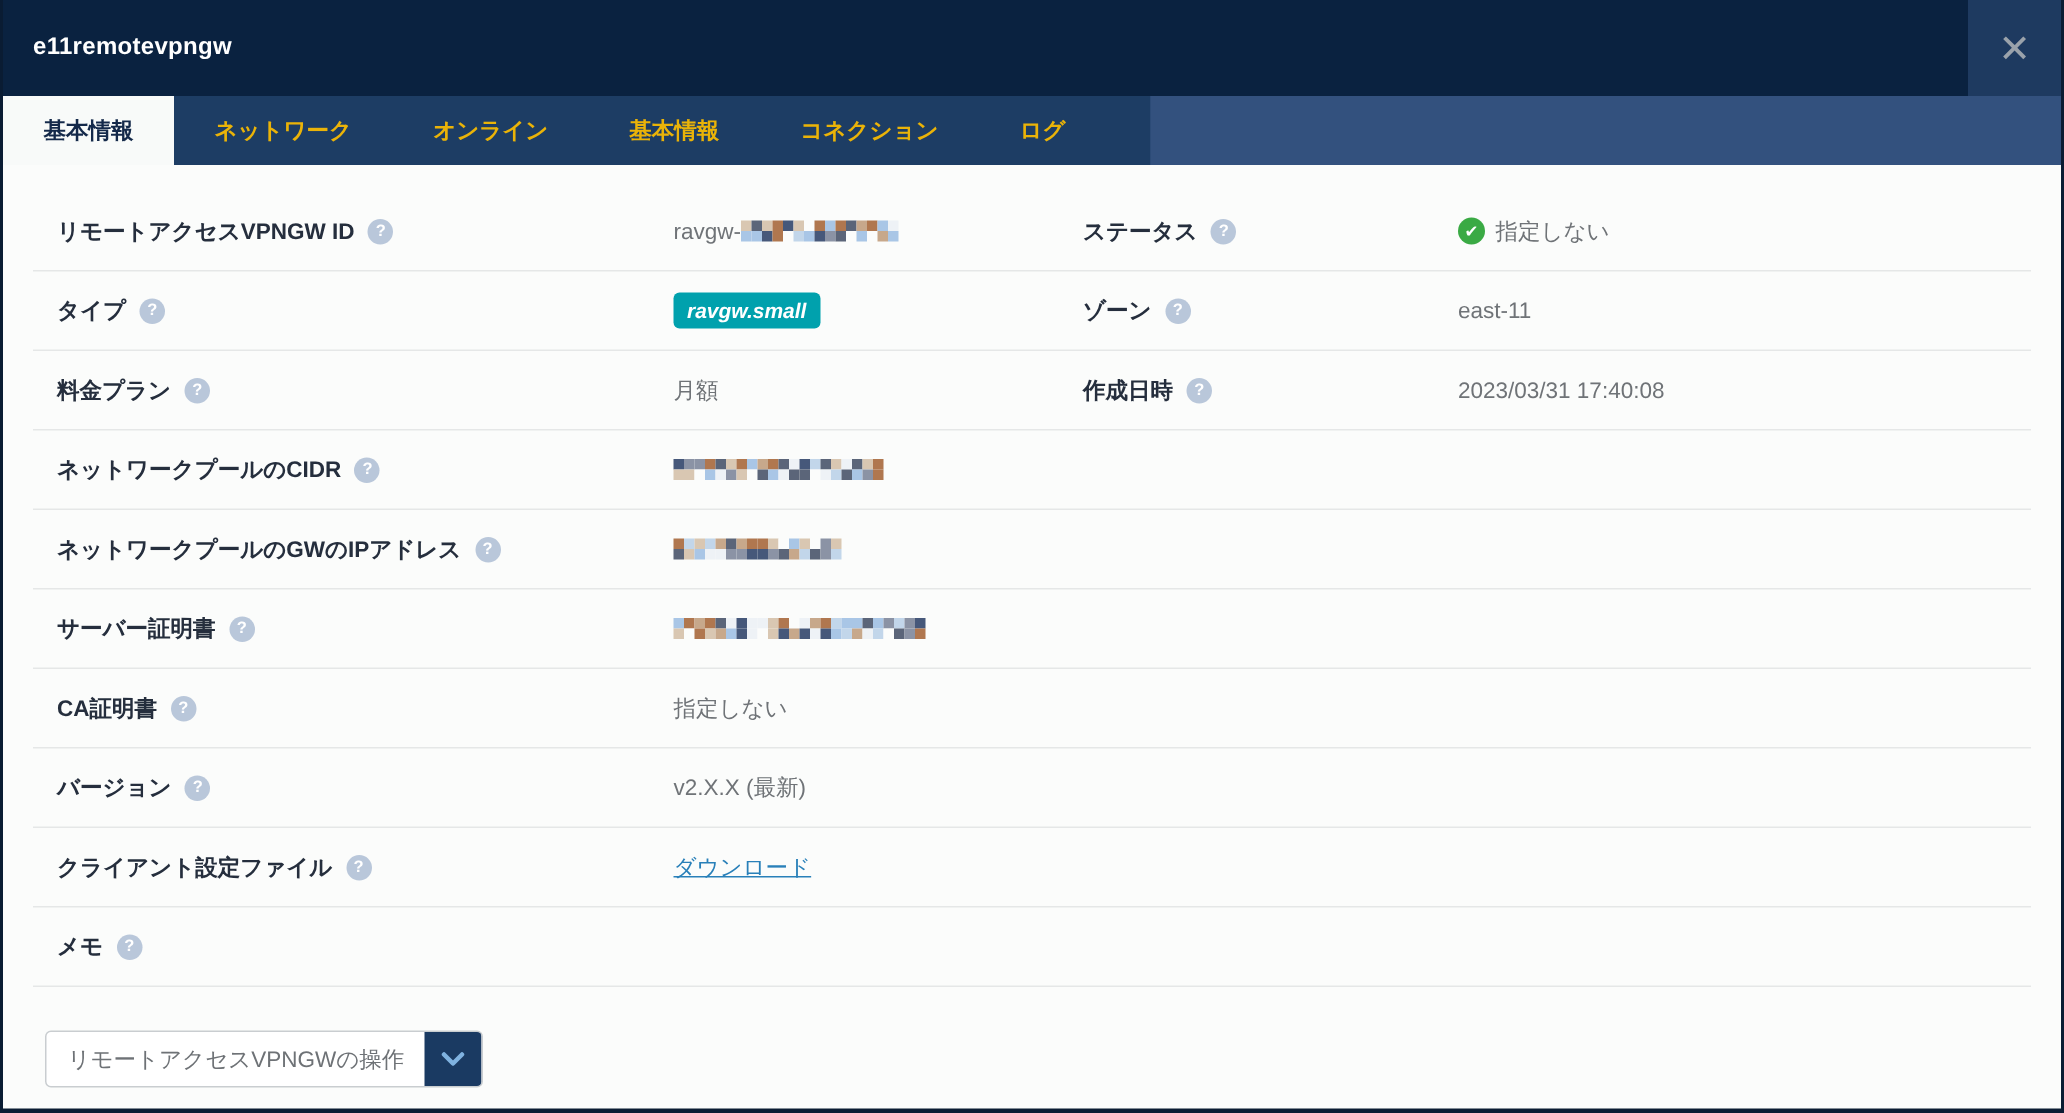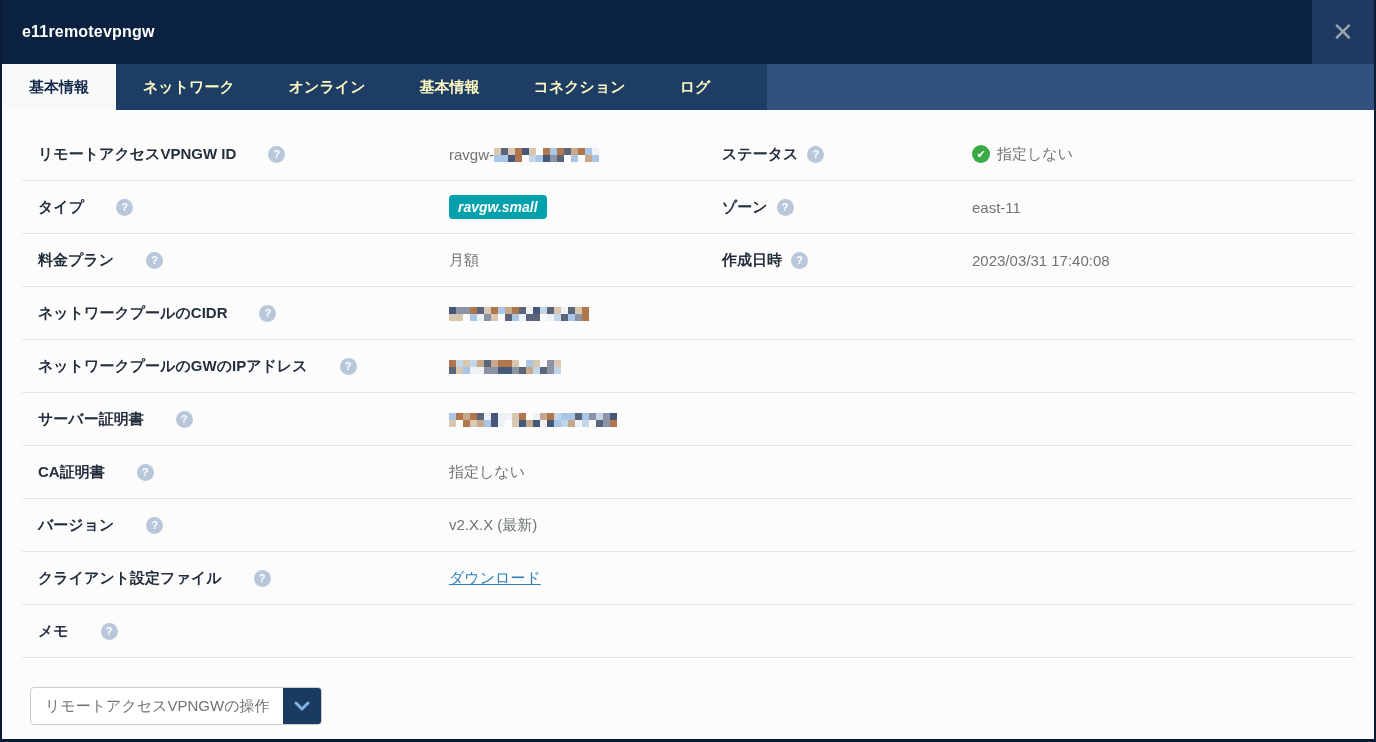--- a/index.html
+++ b/index.html
@@ -30,32 +30,32 @@
     width:62px; height:64px; background:#1e3a60;
     display:flex; align-items:center; justify-content:center;
     color:#9aa2ab; font-size:26px; font-weight:normal; cursor:pointer;
   }
   
   .tabbar { height:46px; flex:0 0 auto; display:flex; background:#33517e; }
   .tabs-wrap { display:flex; background:#1d3d64; padding-right:30px; }
   .tab {
     height:46px; display:flex; align-items:center; justify-content:center;
     padding:0 27px; font-size:15px; font-weight:bold;
-    color:#fef9c3; cursor:pointer; white-space:nowrap;
+    color:#eab308; cursor:pointer; white-space:nowrap;
   }
   .tab.active { background:#f8faf9; color:#14294a; }
   .tab-filler { flex:1; background:#33517e; }
   
   .content { flex:1; padding:18px 20px 0 20px; background:#fbfcfb; }
   .row {
     height:53px; display:flex; align-items:center;
     border-bottom:1px solid #e5e7e7; padding-left:16px; font-size:15px;
   }
   .lbl { font-weight:bold; color:#252e3d; display:flex; align-items:center; }
-  .c-label-l { width:411px; flex:0 0 auto;gap:23px; }
+  .c-label-l { width:411px; flex:0 0 auto; }
   .c-value-l { width:273px; flex:0 0 auto; color:#6f7377; }
   .c-label-r { width:250px; flex:0 0 auto; }
   .c-value-r { flex:1; color:#6f7377; }
   .c-value-wide { flex:1; color:#6f7377; }
   .help {
     display:inline-flex; width:17px; height:17px; border-radius:50%;
     background:#b9c7da; color:#ffffff; font-size:11px; font-weight:bold;
     align-items:center; justify-content:center; margin-left:9px;
     cursor:pointer; flex:0 0 auto;
   }

